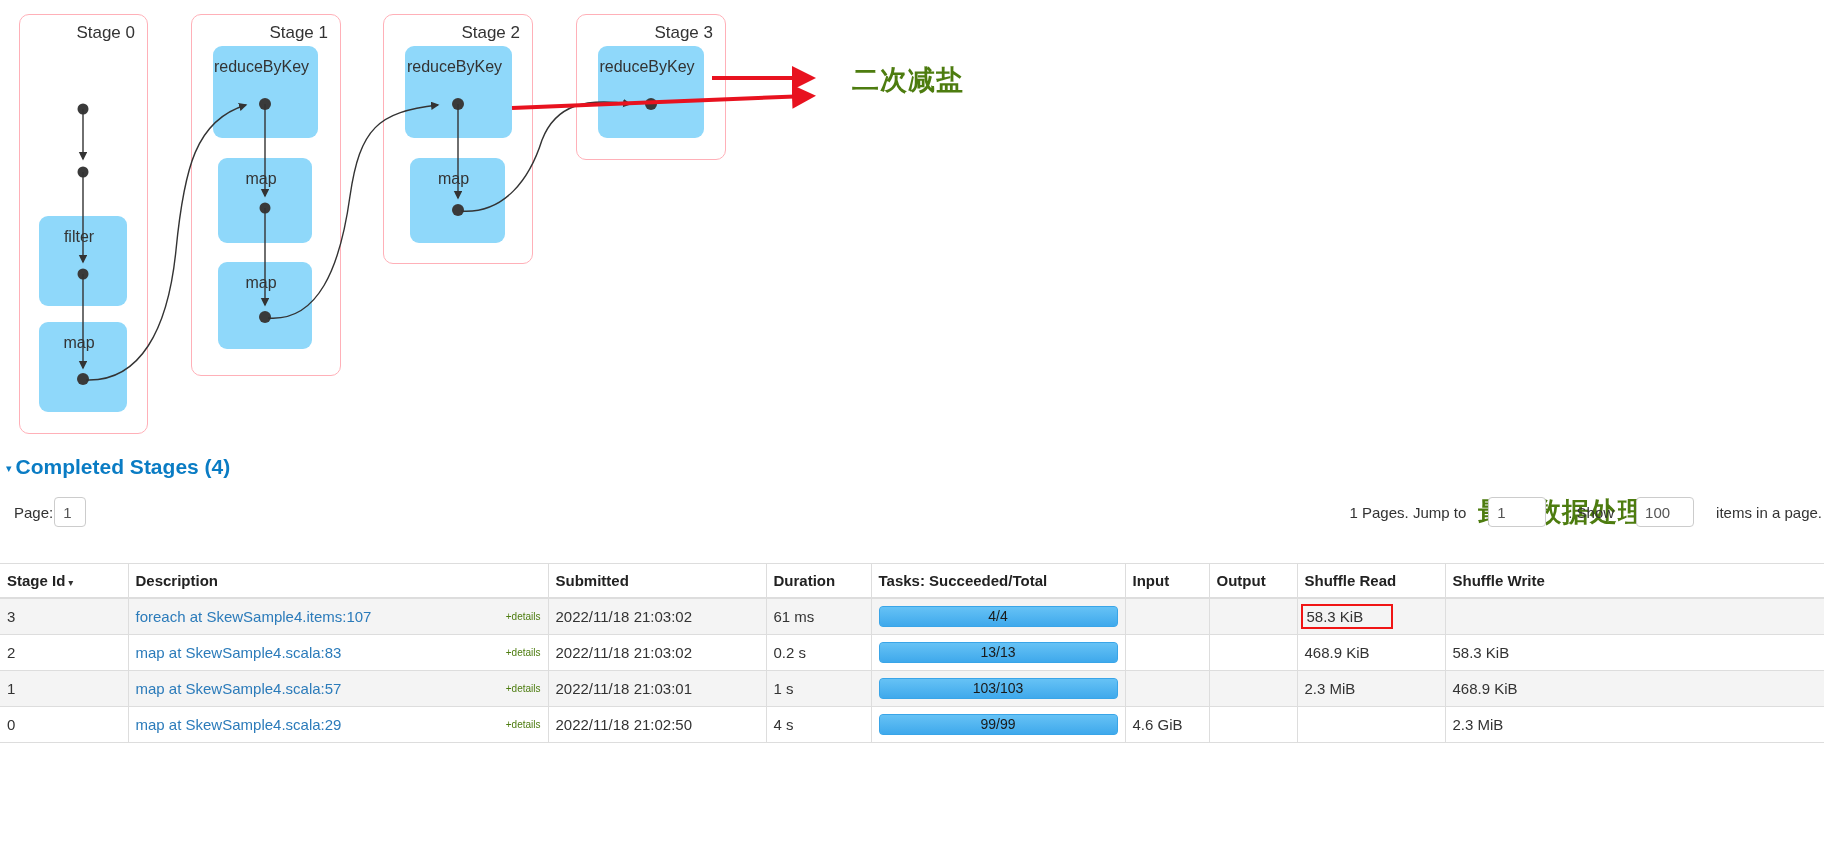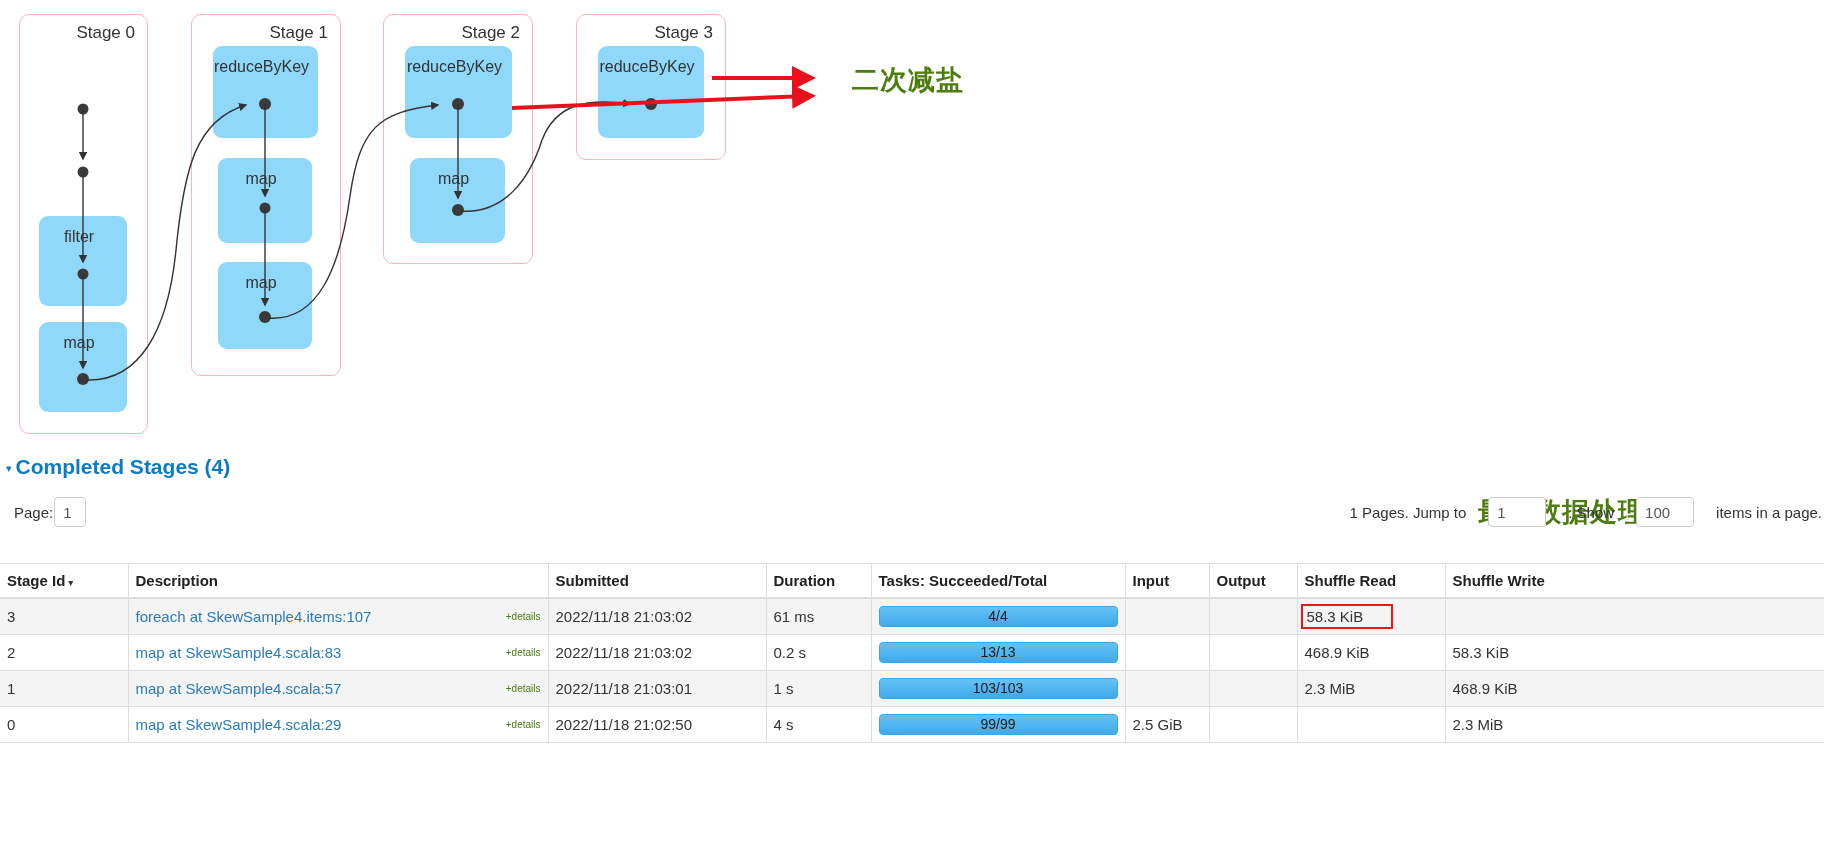--- a/index.html
+++ b/index.html
@@ -438,21 +438,21 @@
               </div>
             </td>
             <td>2022/11/18 21:02:50</td>
             <td>4 s</td>
             <td>
               <div class="progressbar">
                 <div class="fill"></div>
                 <span class="ptext">99/99</span>
               </div>
             </td>
-            <td>2.5 GiB</td>
+            <td>4.6 GiB</td>
             <td></td>
             <td></td>
             <td>2.3 MiB</td>
           </tr>
         </tbody>
     </table>
 
   </div>
 </div>
 

